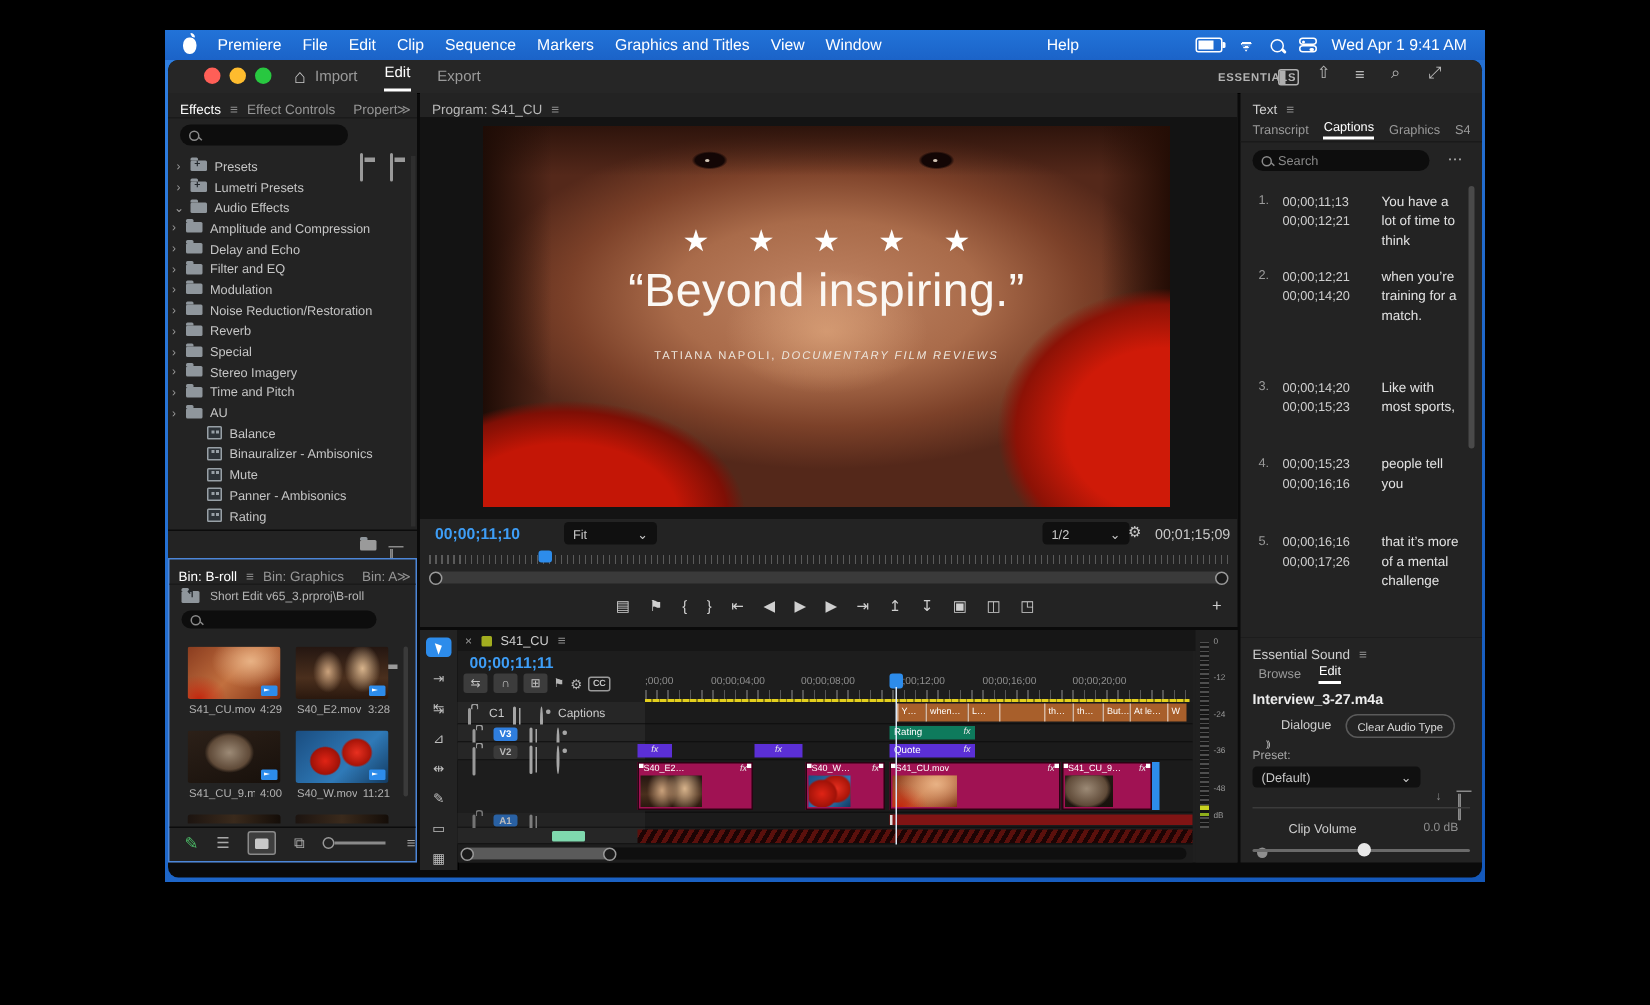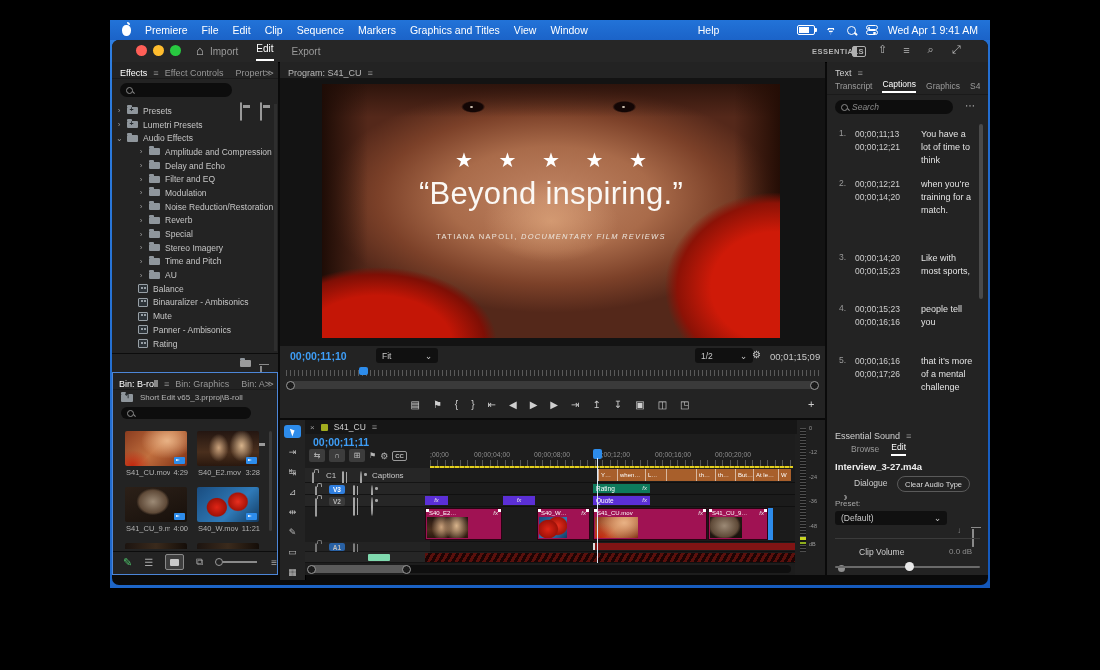--- a/index.html
+++ b/index.html
@@ -42,21 +42,21 @@
   .panel{background:#232323}
   .ptabs{height:16px;display:flex;align-items:flex-end;font-size:9px;color:#969696;gap:0;border-bottom:1px solid #1a1a1a}
   .ptab{padding:0 6px;white-space:nowrap}
   .ptab.on{color:#fff}
   .pmenu{color:#8e8e8e;font-size:9px}
   .sfield{background:#0d0d0d;border-radius:7px;height:14px;display:flex;align-items:center;padding:0 6px;gap:4px;color:#8a8a8a;font-size:8.5px}
   .slens{width:5px;height:5px;border:1px solid #8a8a8a;border-radius:50%;position:relative;flex:0 0 auto}
   .slens::after{content:"";position:absolute;left:4.5px;top:4.5px;width:3px;height:1px;background:#8a8a8a;transform:rotate(45deg)}
   
   .titem{display:flex;align-items:center;gap:5px;height:13.7px;font-size:8.5px;color:#c6c6c6;padding-left:4px}
-  .ind1{padding-left:26px}.ind2{padding-left:15px}
+  .ind1{padding-left:1px}.ind2{padding-left:15px}
   .chev{width:6px;color:#9a9a9a;font-size:8px;text-align:center;flex:0 0 auto}
   .chev-r .chev::before{content:"›"}
   .chev-d .chev::before{content:"⌄"}
   .chev-n .chev{visibility:hidden}
   .tico{flex:0 0 auto;position:relative}
   .ico-f .tico,.ico-fo .tico,.ico-fp .tico{width:11px;height:7px;background:#8f969c;border-radius:1px}
   .ico-f .tico::before,.ico-fo .tico::before,.ico-fp .tico::before{content:"";position:absolute;top:-2px;left:0;width:5px;height:2px;background:#8f969c;border-radius:1px 1px 0 0}
   .ico-fp .tico::after{content:"+";position:absolute;left:2.5px;top:-1.5px;font-size:7px;color:#23282c;font-weight:bold}
   .ico-e .tico{width:8px;height:7px;border:1px solid #98a0a6;border-radius:1px;background:#2d3338}
   .ico-e .tico::after{content:"";position:absolute;left:1.5px;top:1.5px;width:2px;height:2px;background:#98a0a6;box-shadow:3px 0 0 #98a0a6}
@@ -646,21 +646,21 @@
         <span class="pmenu">≡</span>
       </div>
       <div class="a flex" style="left:0;top:16px;width:161px;height:17px;gap:10px;padding-left:8px;font-size:8.5px;color:#9a9a9a;border-bottom:1px solid #1a1a1a;box-sizing:border-box">
         <span>Transcript</span>
         <span class="underline-w" style="color:#fff;padding-bottom:2px">Captions</span>
         <span>Graphics</span>
         <span style="overflow:hidden;max-width:12px">S4</span>
       </div>
       <div class="a sfield" style="left:8px;top:38px;width:106px">
         <span class="slens"></span>
-        <span style="font-style:italic">Search</span>
+        <span style="">Search</span>
       </div>
       <span class="a" style="left:138px;top:38px;color:#bdbdbd;font-size:10px">⋯</span>
 
       <div class="a" style="left:0;top:66px">
         <span class="a capnum" style="left:12px">1.</span>
         <div class="a captime" style="left:28px;width:60px">
             <div>00;00;11;13</div>
             <div>00;00;12;21</div>
           </div>
         <div class="a captext" style="left:94px;width:56px">You have a lot of time to think</div>
@@ -698,21 +698,21 @@
         <div class="a captext" style="left:94px;width:56px">that it’s more of a mental challenge</div>
       </div>
       <div class="a" style="left:152px;top:62px;width:4px;height:175px;background:#4a4a4a;border-radius:2px"></div>
     </div>
 
     <div class="a panel" style="left:715px;top:385px;width:161px;height:150px">
       <div class="ptabs" style="border-bottom:none">
         <span class="ptab on" style="padding-left:8px;color:#cfcfcf">Essential Sound</span>
         <span class="pmenu">≡</span>
       </div>
-      <div class="a flex" style="left:16px;top:16px;width:161px;height:16px;gap:12px;padding-left:8px;font-size:8.5px;color:#9a9a9a;box-sizing:border-box">
+      <div class="a flex" style="left:4px;top:16px;width:161px;height:16px;gap:12px;padding-left:8px;font-size:8.5px;color:#9a9a9a;box-sizing:border-box">
         <span>Browse</span>
         <span class="underline-w" style="color:#fff;padding-bottom:2px">Edit</span>
       </div>
       <div class="a esfile" style="left:8px;top:36px">Interview_3-27.m4a</div>
       <span class="a ico-dlg" style="left:9px;top:54px"></span>
       <span class="a" style="left:27px;top:53px;font-size:8.5px;color:#cfcfcf">Dialogue</span>
       <div class="a esbtn" style="left:70px;top:51px">Clear Audio Type</div>
       <span class="a" style="left:8px;top:74px;font-size:8px;color:#a8a8a8">Preset:</span>
       <div class="a drop" style="left:8px;top:86px;width:100px;height:14px">
           <span>(Default)</span>

